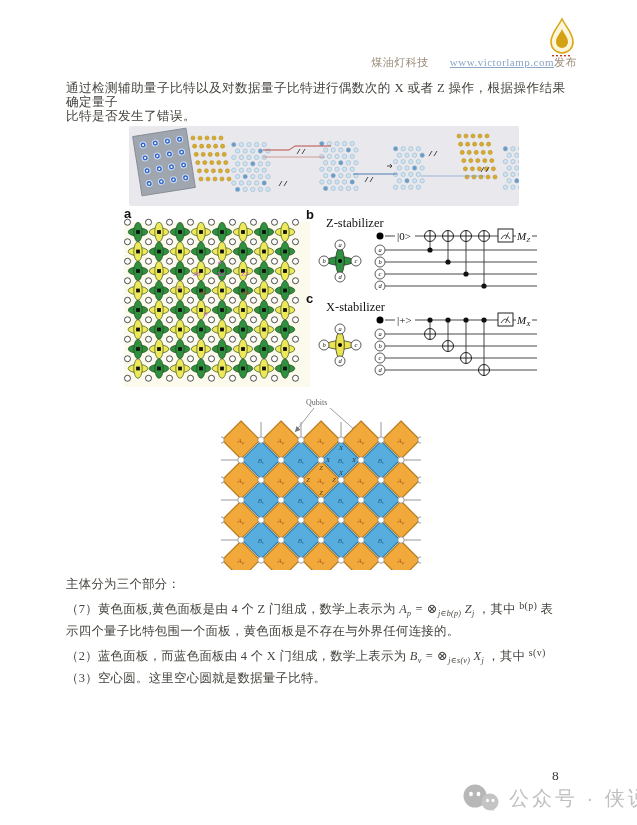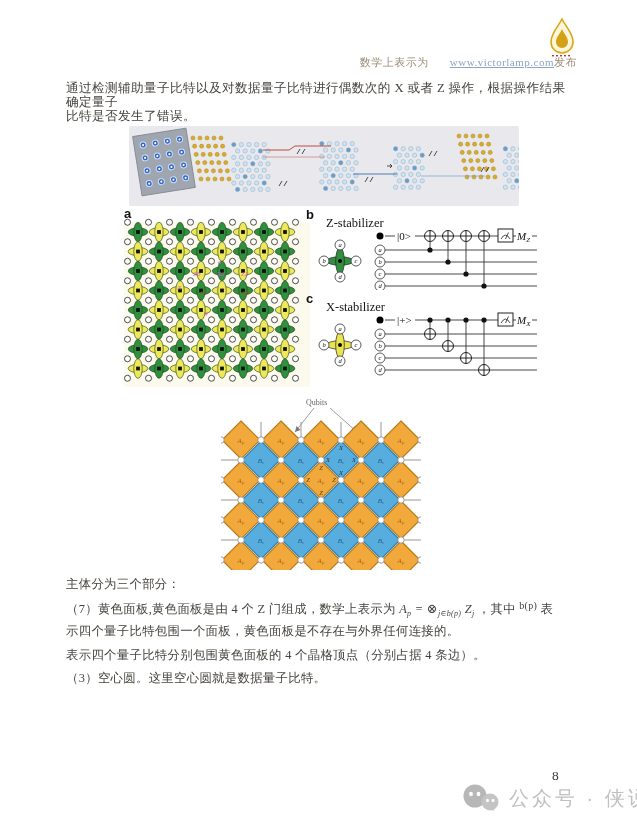--- a/index.html
+++ b/index.html
@@ -45,21 +45,21 @@
     <g fill="#c0392b">
       <rect x="7" y="38" width="2" height="1.4"></rect>
         <rect x="11" y="38" width="2" height="1.4"></rect>
       <rect x="15" y="38" width="2" height="1.4"></rect>
         <rect x="19" y="38" width="2" height="1.4"></rect>
       <rect x="23" y="38" width="2" height="1.4"></rect>
     </g>
   </svg>
 
   <div class="abs pub-line">
-    <span>数学上表示为</span><a>www.victorlamp.com</a><span>发布</span>
+    <span>煤油灯科技</span><a>www.victorlamp.com</a><span>发布</span>
   </div>
 
   <div class="abs para1">
     <div>通过检测辅助量子比特以及对数据量子比特进行偶数次的 X 或者 Z 操作，根据操作结果确定量子</div>
     <div>比特是否发生了错误。</div>
   </div>
 
   <svg id="fig-strip" class="abs figstrip" width="390" height="80">
       <rect x="0" y="0" width="390" height="80" rx="2" fill="#e9e9ed"></rect>
       <g transform="translate(8,6) rotate(-9 27 30)">
@@ -864,21 +864,23 @@
         <text x="100" y="103" fill="#433a1a">Z</text>
       </g>
     </svg>
 
   <div class="abs bodytxt">
     <div class="ln">主体分为三个部分：</div>
     <div class="ln">
       <span>（7）黄色面板,黄色面板是由 4 个 Z 门组成，数学上表示为 </span><span class="math"><span>A</span><sub>p</sub><span> = </span><span class="op">⊗</span><sub>j∈b(p)</sub><span> Z</span><sub>j</sub></span><span> ，其中 </span><span class="supmath">b(p)</span><span> 表</span>
     </div>
     <div class="ln">示四个量子比特包围一个面板，黄色面板是不存在与外界任何连接的。</div>
-    <div class="ln">表示四个量子比特分别包围黄色面板的 4 个晶格顶点（分别占据 4 条边）。</div>
+    <div class="ln">
+      <span>（2）蓝色面板，而蓝色面板由 4 个 X 门组成，数学上表示为 </span><span class="math"><span>B</span><sub>v</sub><span> = </span><span class="op">⊗</span><sub>j∈s(v)</sub><span> X</span><sub>j</sub></span><span> ，其中 </span><span class="supmath">s(v)</span>
+    </div>
     <div class="ln">（3）空心圆。这里空心圆就是数据量子比特。</div>
   </div>
 
   <div class="abs pagenum">8</div>
 
   <div class="abs watermark">
     <svg width="40" height="30" viewBox="0 0 40 30">
       <circle cx="13" cy="13" r="11.5" fill="#b7b7b7"></circle>
       <ellipse cx="9" cy="11" rx="1.9" ry="2.3" fill="#fff"></ellipse>
       <ellipse cx="16.5" cy="11" rx="1.9" ry="2.3" fill="#fff"></ellipse>

